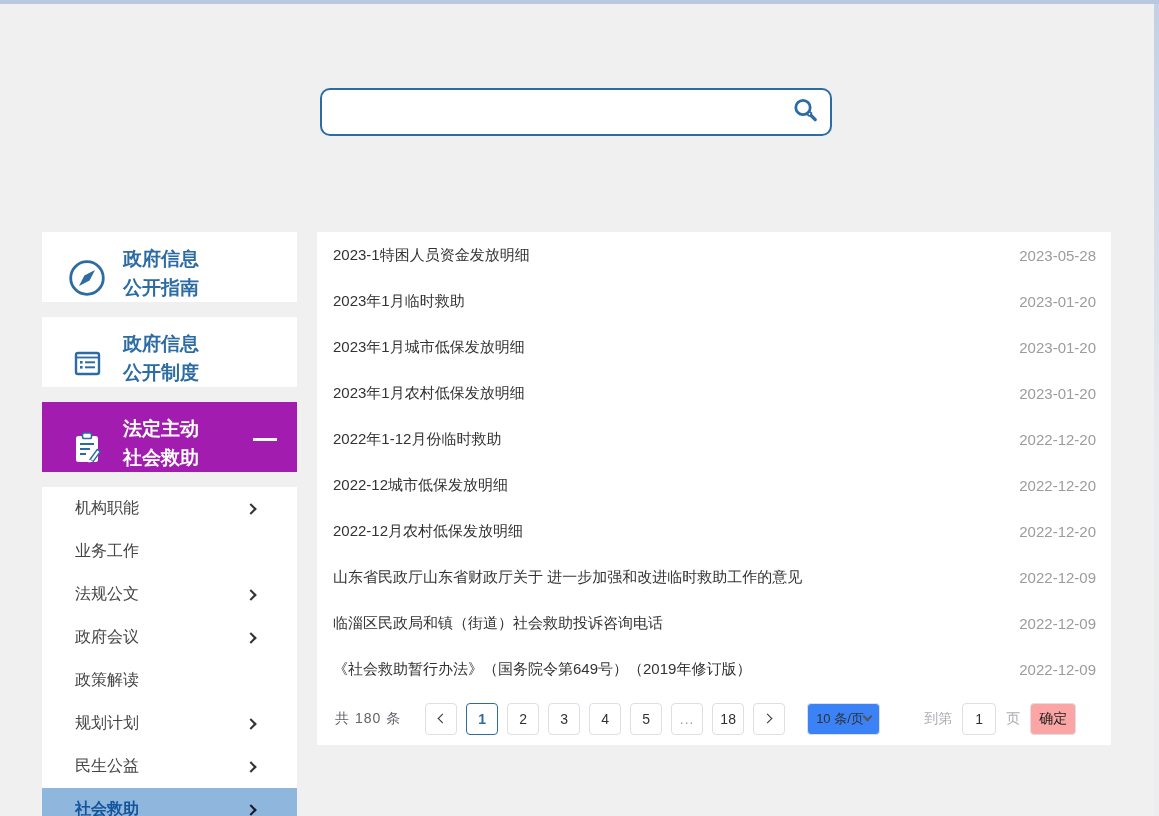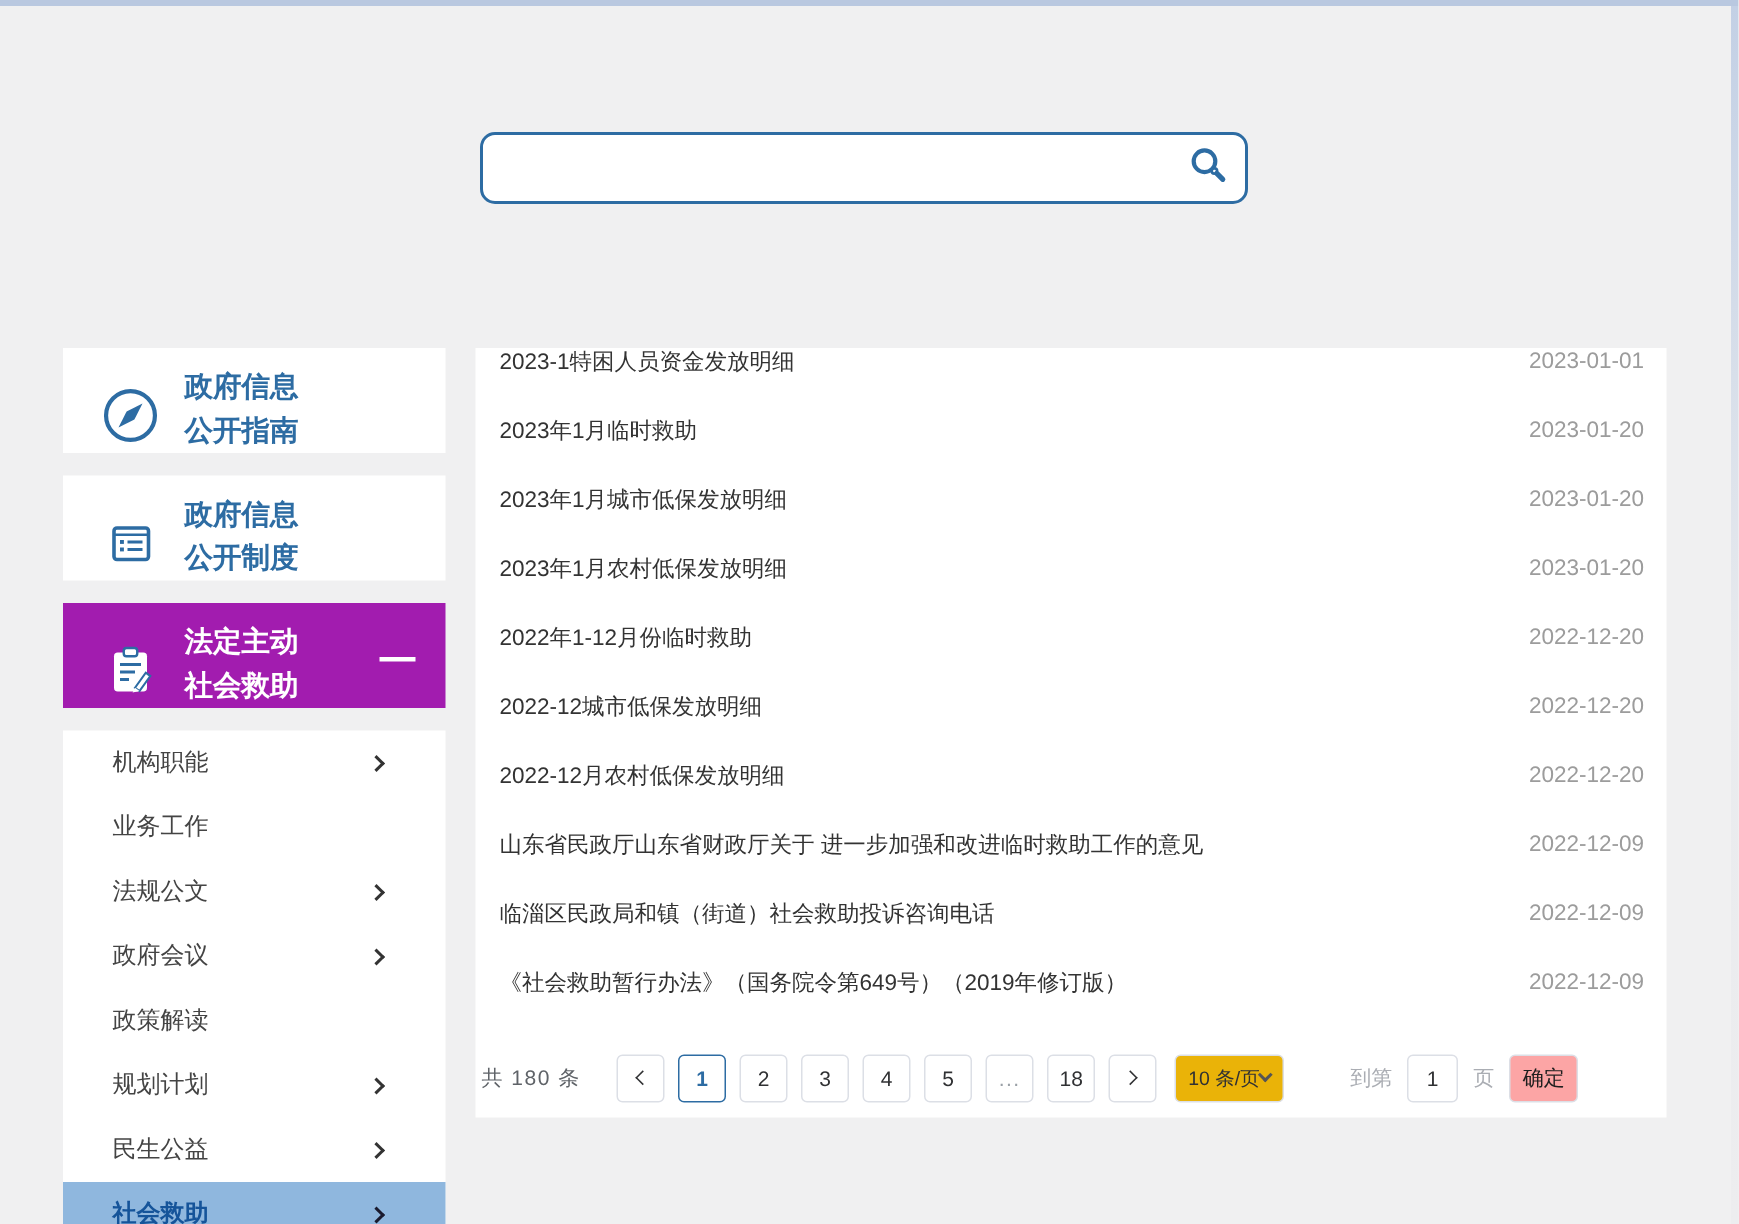--- a/index.html
+++ b/index.html
@@ -38,42 +38,42 @@
   .sub-item { height:43px; display:flex; align-items:center; justify-content:space-between;
     padding:0 42px 0 33px; font-size:16px; color:#444; cursor:pointer; }
   .sub-item.active { background:#8fb7de; color:#15549a; font-weight:bold; }
   .chev { width:8px; height:8px; border-top:2px solid #333; border-right:2px solid #333;
     transform:rotate(45deg); flex-shrink:0; }
   .sub-item.active .chev { border-color:#1a1a2e; }
   .chev-placeholder { width:8px; height:8px; }
 
   
   .main { position:absolute; left:317px; top:232px; width:794px; height:513px; background:#fff; }
-  .row { height:46px; display:flex; align-items:flex-start; justify-content:space-between;
+  .row { height:46px; display:flex; align-items:center; justify-content:space-between;
     padding:0 15px 0 16px; }
   .row .title { font-size:15px; color:#333; cursor:pointer; white-space:nowrap;
     overflow:hidden; text-overflow:ellipsis; }
   .row .date { font-size:15px; color:#9c9c9c; margin-left:20px; flex-shrink:0; }
 
   
-  .pager { height:53px; display:flex; align-items:center; padding-left:4px; }
+  .pager { height:53px; display:flex; align-items:center; padding-left:18px; }
   .total { font-size:14px; color:#5f6368; margin-right:24px; letter-spacing:1px; }
   .pbtn { min-width:32px; height:32px; border:1px solid #dcdfe6; border-radius:4px;
     background:#fff; display:flex; align-items:center; justify-content:center;
     margin-right:9px; font-size:14px; color:#303133; cursor:pointer;
     font-family:"Liberation Sans", sans-serif; }
   .pbtn.active { border-color:#2d6ca3; color:#2d6ca3; font-weight:bold; }
   .pbtn.ellipsis { color:#9aa0a6; letter-spacing:1px; }
   .chev-l, .chev-r { width:7px; height:7px; border-top:1.8px solid #303133;
     border-right:1.8px solid #303133; }
   .chev-l { transform:rotate(-135deg); margin-left:3px; }
   .chev-r { transform:rotate(45deg); margin-right:3px; }
-  .psel { width:73px; height:32px; border:1px solid #dcdfe6; border-radius:4px; background:#eab308;
+  .psel { width:73px; height:32px; border:1px solid #dcdfe6; border-radius:4px; background:#3b82f6;
     display:flex; align-items:center; justify-content:space-between; padding:0 8px;
-    margin-left:3px; font-size:13px; color:#303133; cursor:pointer; }
+    margin-left:13px; font-size:13px; color:#303133; cursor:pointer; }
   .chev-d { width:7px; height:7px; border-right:2px solid #555; border-bottom:2px solid #555;
     transform:rotate(45deg); margin-top:-4px; }
   .goto { display:flex; align-items:center; margin-left:44px; font-size:14px; color:#aaadb3; }
   .goto-input { width:34px; height:32px; border:1px solid #dcdfe6; border-radius:4px;
     text-align:center; font-size:14px; color:#303133; margin:0 10px; outline:none;
     font-family:"Liberation Sans", sans-serif; }
   .confirm { min-width:46px; height:32px; border:1px solid #dcdfe6; border-radius:4px;
     background:#fca5a5; font-size:14px; font-weight:normal; color:#1f1f1f; margin-left:10px;
     cursor:pointer; font-family:"Liberation Sans", sans-serif; }
 </style>
@@ -181,21 +181,21 @@
         <span class="sub-label">社会救助</span>
         <span class="chev"></span>
       </div>
     </div>
 </div>
 
 <div class="main">
   <div id="list">
       <div class="row">
         <span class="title">2023-1特困人员资金发放明细</span>
-        <span class="date">2023-01-01</span>
+        <span class="date">2023-05-28</span>
       </div>
       <div class="row">
         <span class="title">2023年1月临时救助</span>
         <span class="date">2023-01-20</span>
       </div>
       <div class="row">
         <span class="title">2023年1月城市低保发放明细</span>
         <span class="date">2023-01-20</span>
       </div>
       <div class="row">

